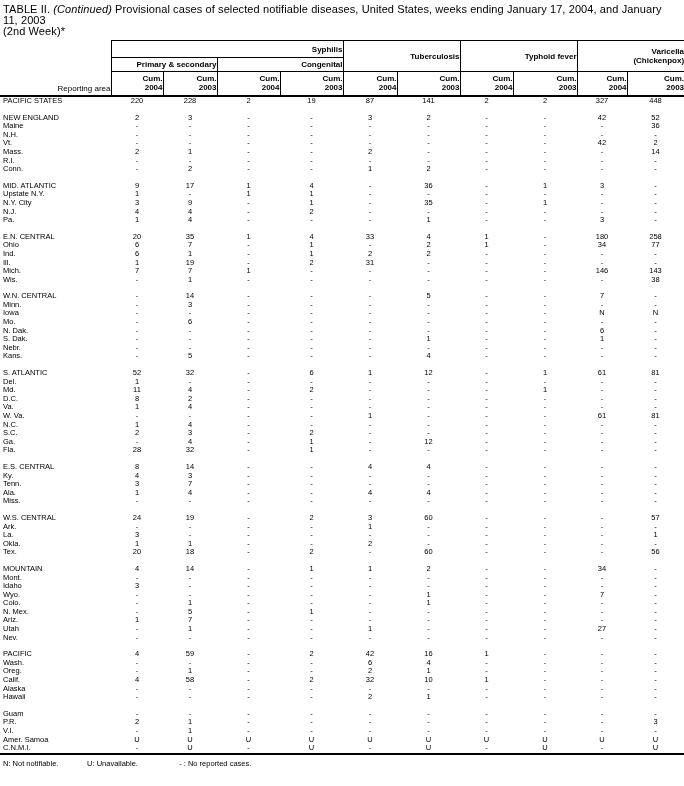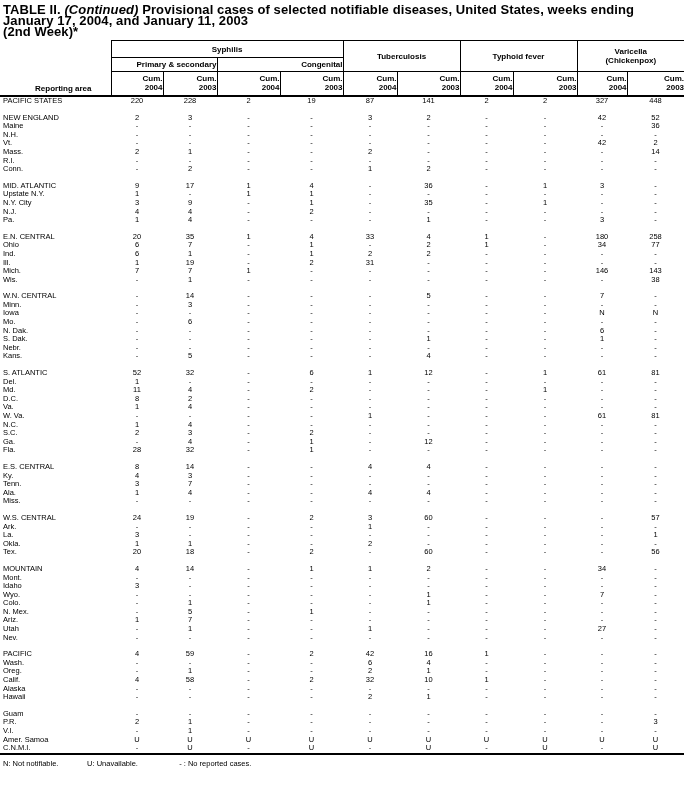--- a/index.html
+++ b/index.html
@@ -6,41 +6,41 @@
   body {
     width: 684px; height: 786px;
     font-family: "Liberation Sans", sans-serif;
     color: #000;
     -webkit-font-smoothing: antialiased;
   }
   .page { padding-top: 3px; }
 
   
   .title {
-    font-size: 13px; font-weight: bold; line-height: 11px;
+    font-size: 11px; font-weight: normal; line-height: 11px;
     padding: 1px 10px 3px 3px; letter-spacing: 0.1px;
   }
   .title .it { font-style: italic; }
 
   
   table.dz {
     border-collapse: collapse; table-layout: fixed;
     width: 684px; border-bottom: 2.5px solid #000;
   }
   th, td { padding: 0; font-weight: normal; }
 
   
   thead th { font-size: 8px; line-height: 9px; }
   th.ra {
-    vertical-align: bottom; text-align: center;
-    padding: 0 0 2px 16px; font-weight: bold;
+    vertical-align: bottom; text-align: right;
+    padding: 0 0 2px 16px; font-weight: normal;
     border-bottom: 2.5px solid #000;
   }
   tr.hA th.g {
-    font-weight: bold; text-align: center; vertical-align: middle;
+    font-weight: bold; text-align: right; vertical-align: middle;
     border-top: 1.5px solid #000; border-left: 1.5px solid #000;
     border-bottom: 1.5px solid #000;
   }
   tr.hA th.gs { height: 16px; }
   tr.hB th.sg {
     font-weight: bold; text-align: right; height: 13px;
     vertical-align: middle;
     border-left: 1.5px solid #000; border-bottom: 1.5px solid #000;
   }
   tr.hC th.cum {

